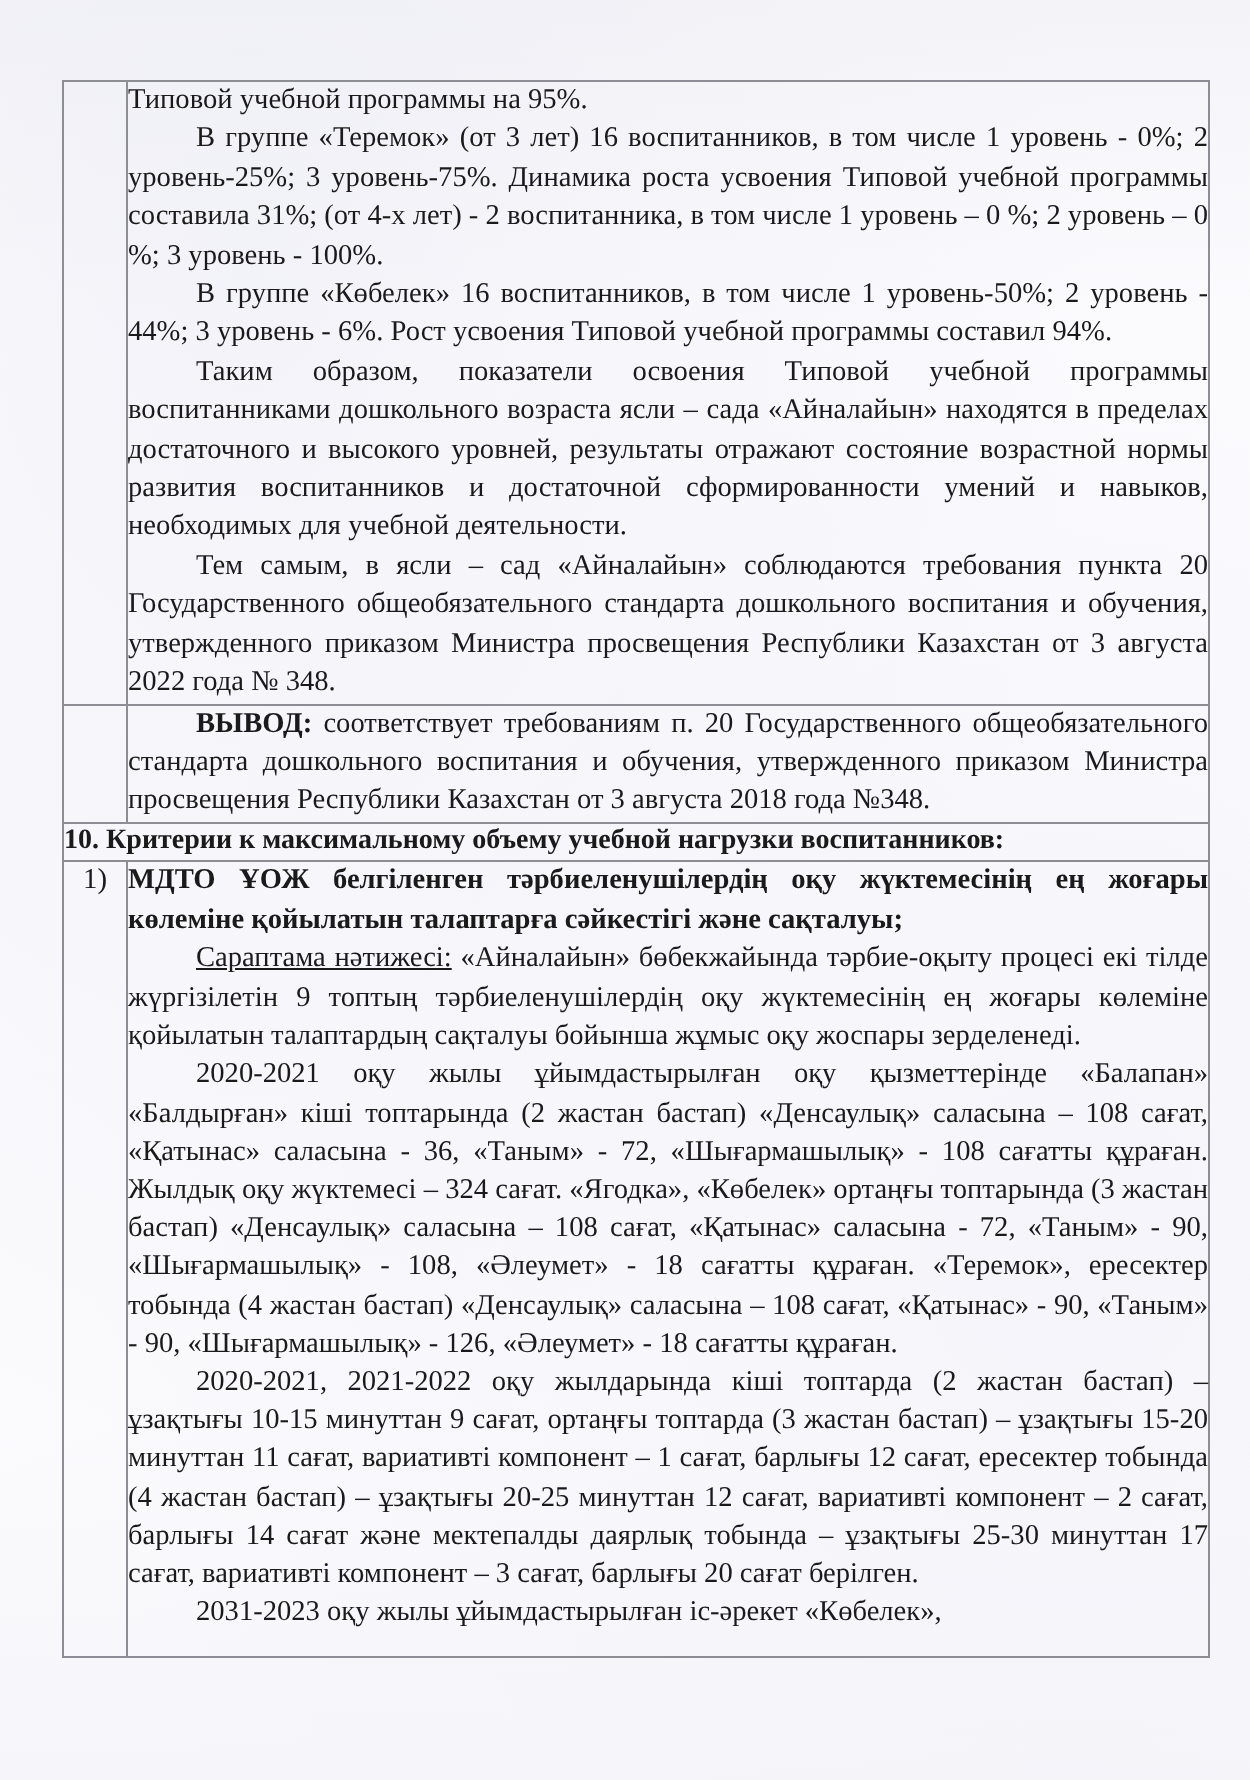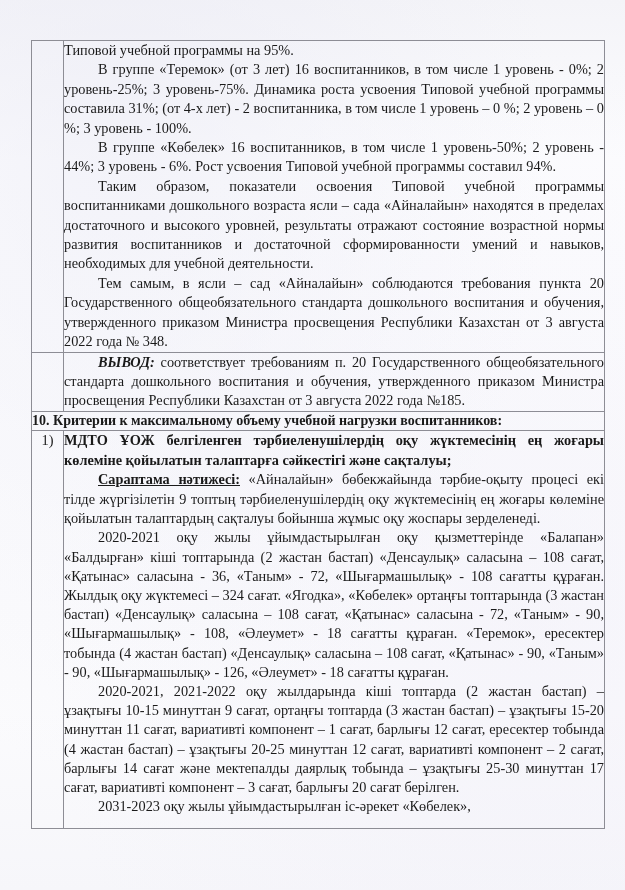--- a/index.html
+++ b/index.html
@@ -72,22 +72,22 @@
     text-justify: inter-word;
     font-size: 14.3px;
     line-height: 19.4px;
     text-indent: 34px;
     hyphens: none;
   }
   p.para.noindent { text-indent: 0; }
 
   p.para.tight { line-height: 19.2px; }
 
-  .b { font-weight: bold; font-style: italic; }
-  .bu { font-weight: bold; text-decoration: underline; }
+  .b { font-weight: bold; }
+  .bu { font-weight: normal; text-decoration: underline; }
 
   
   .headrow td {
     padding: 1px 6px 2px 8px;
   }
   .headrow .heading-text {
     font-weight: bold;
     font-size: 14px;
     line-height: 18.6px;
     text-align: left;
@@ -129,21 +129,21 @@
           <p class="para">В группе «Теремок» (от 3 лет) 16 воспитанников, в том числе 1 уровень - 0%; 2 уровень-25%; 3 уровень-75%. Динамика роста усвоения Типовой учебной программы составила 31%; (от 4-х лет) - 2 воспитанника, в том числе 1 уровень – 0 %; 2 уровень – 0 %; 3 уровень - 100%.</p>
           <p class="para">В группе «Көбелек» 16 воспитанников, в том числе 1 уровень-50%; 2 уровень - 44%; 3 уровень - 6%. Рост усвоения Типовой учебной программы составил 94%.</p>
           <p class="para">Таким образом, показатели освоения Типовой учебной программы воспитанниками дошкольного возраста ясли – сада «Айналайын» находятся в пределах достаточного и высокого уровней, результаты отражают состояние возрастной нормы развития воспитанников и достаточной сформированности умений и навыков, необходимых для учебной деятельности.</p>
           <p class="para">Тем самым, в ясли – сад «Айналайын» соблюдаются требования пункта 20 Государственного общеобязательного стандарта дошкольного воспитания и обучения, утвержденного приказом Министра просвещения Республики Казахстан от 3 августа 2022 года № 348.</p>
         </td>
       </tr>
 
       <tr>
         <td class="numcell"></td>
         <td class="bodycell">
-          <p class="para"><span class="b">ВЫВОД:</span><span> соответствует требованиям п. 20 Государственного общеобязательного стандарта дошкольного воспитания и обучения, утвержденного приказом Министра просвещения Республики Казахстан от 3 августа 2022 года №185.</span></p>
+          <p class="para"><span class="b">ВЫВОД:</span><span> соответствует требованиям п. 20 Государственного общеобязательного стандарта дошкольного воспитания и обучения, утвержденного приказом Министра просвещения Республики Казахстан от 3 августа 2018 года №348.</span></p>
         </td>
       </tr>
 
       <tr class="headrow">
         <td colspan="2">
           <p class="heading-text">10. Критерии к максимальному объему учебной нагрузки воспитанников:</p>
         </td>
       </tr>
 
       <tr>

